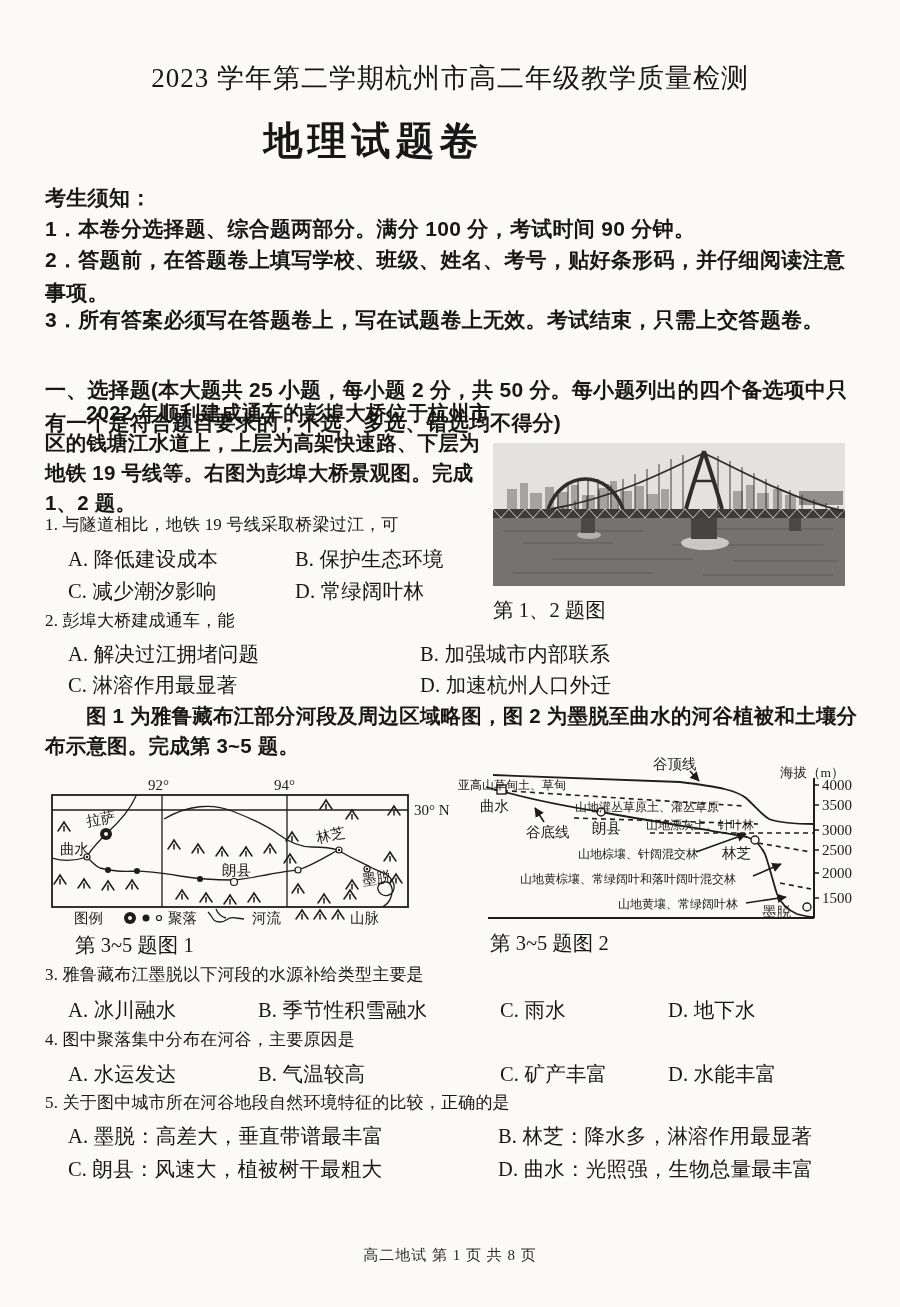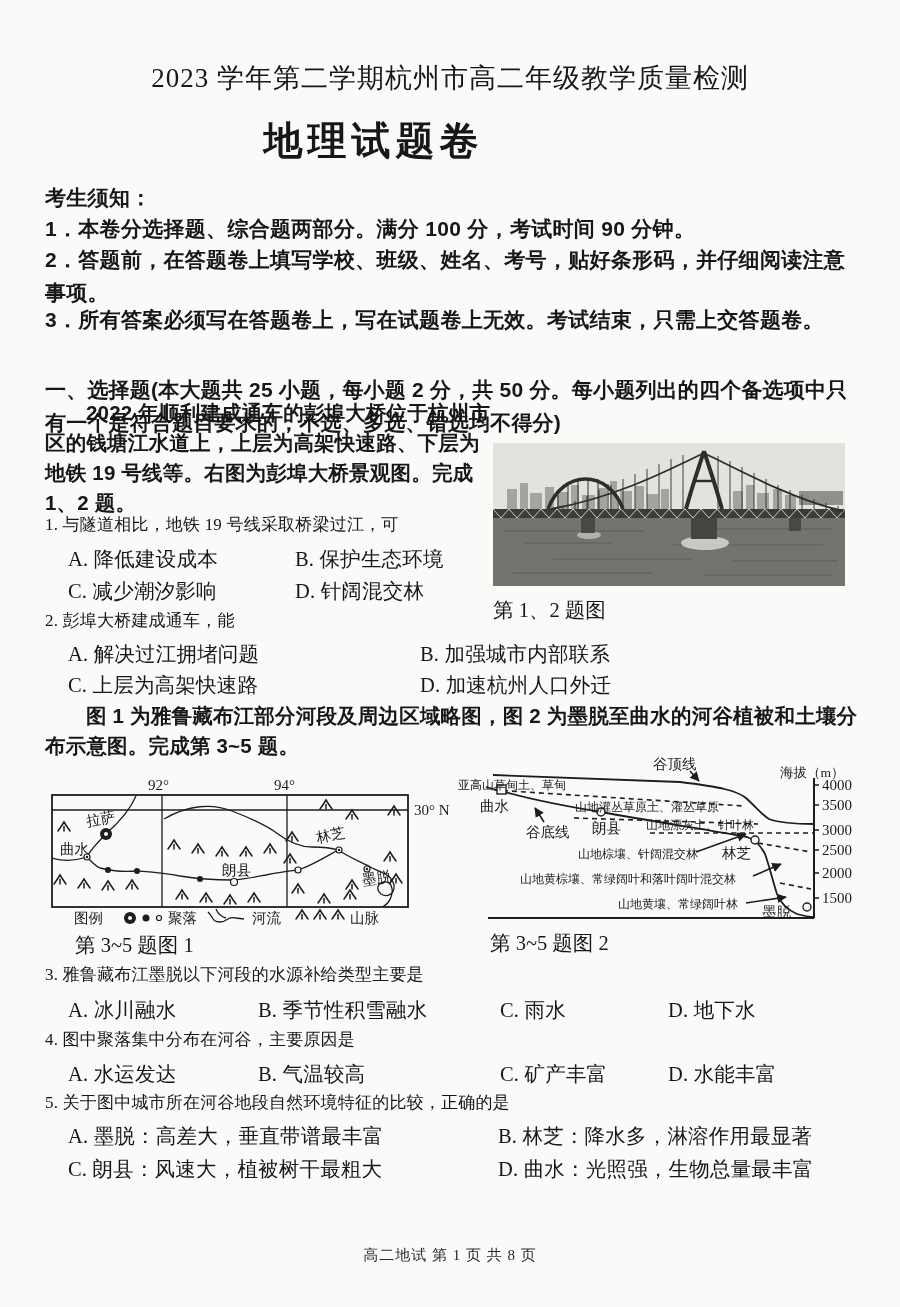--- a/index.html
+++ b/index.html
@@ -36,21 +36,21 @@
   <div class="abs notice sans" style="top:303px">3．所有答案必须写在答题卷上，写在试题卷上无效。考试结束，只需上交答题卷。</div>
 
   <div class="wrap section sans">一、选择题(本大题共 25 小题，每小题 2 分，共 50 分。每小题列出的四个备选项中只有一个是符合题目要求的，不选、多选、错选均不得分)</div>
 
   <div class="wrap passage sans" style="left:45px;top:398px;width:447px;text-indent:2em">2022 年顺利建成通车的彭埠大桥位于杭州市区的钱塘江水道上，上层为高架快速路、下层为地铁 19 号线等。右图为彭埠大桥景观图。完成 1、2 题。</div>
 
   <div class="abs stem" style="left:45px;top:513px">1. 与隧道相比，地铁 19 号线采取桥梁过江，可</div>
   <div class="abs opt" style="left:68px;top:545px">A. 降低建设成本</div>
   <div class="abs opt" style="left:295px;top:545px">B. 保护生态环境</div>
   <div class="abs opt" style="left:68px;top:577px">C. 减少潮汐影响</div>
-  <div class="abs opt" style="left:295px;top:577px">D. 针阔混交林</div>
+  <div class="abs opt" style="left:295px;top:577px">D. 常绿阔叶林</div>
 
   <div class="abs" style="left:493px;top:443px;width:352px">
     <svg width="352" height="143" viewBox="0 0 352 143">
       <rect x="0" y="0" width="352" height="143" fill="#e3e2df"></rect>
 
       <g fill="#a5a39f">
         <rect x="14" y="46" width="10" height="20"></rect>
           <rect x="27" y="40" width="8" height="26"></rect>
         <rect x="37" y="50" width="12" height="16"></rect>
           <rect x="52" y="44" width="9" height="22"></rect>
@@ -97,21 +97,21 @@
         <path d="M70,63 V66 M82,58 V66 M94,53 V66 M106,47 V66 M118,42 V66 M130,36 V66 M142,31 V66 M154,26 V66 M166,21 V66 M178,16 V66 M190,12 V66"></path>
         <path d="M225,13 V66 M237,18 V66 M249,24 V66 M261,30 V66 M273,36 V66 M285,42 V66 M297,47 V66 M309,52 V66 M321,56 V66 M333,60 V66 M345,63 V66"></path>
       </g>
     </svg>
     <div class="caption" style="margin-top:6px">第 1、2 题图</div>
   </div>
 
   <div class="abs stem" style="left:45px;top:609px">2. 彭埠大桥建成通车，能</div>
   <div class="abs opt" style="left:68px;top:640px">A. 解决过江拥堵问题</div>
   <div class="abs opt" style="left:420px;top:640px">B. 加强城市内部联系</div>
-  <div class="abs opt" style="left:68px;top:671px">C. 上层为高架快速路</div>
+  <div class="abs opt" style="left:68px;top:671px">C. 淋溶作用最显著</div>
   <div class="abs opt" style="left:420px;top:671px">D. 加速杭州人口外迁</div>
 
   <div class="wrap passage sans" style="left:45px;top:701px;width:818px;text-indent:2em">图 1 为雅鲁藏布江部分河段及周边区域略图，图 2 为墨脱至曲水的河谷植被和土壤分布示意图。完成第 3~5 题。</div>
 
   <svg class="abs" style="left:40px;top:762px" width="420" height="168" viewBox="0 0 420 168">
     <defs>
       <g id="mtn" stroke="#1d1d1d" stroke-width="1.5" fill="none" stroke-linecap="round">
         <path d="M0,9 C2.5,5.5 4.5,2.5 6,0 C7.5,2.5 9.5,5.5 12,9"></path>
         <path d="M6,4.5 L6,9"></path>
       </g>

